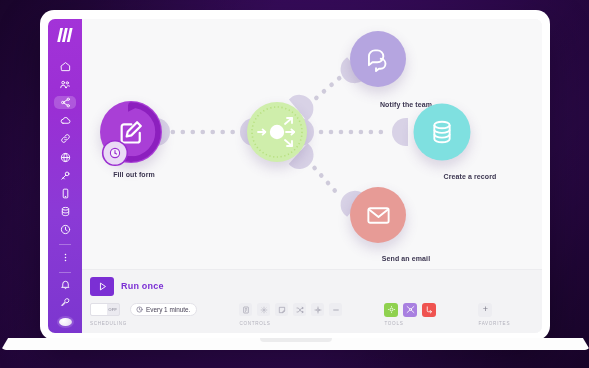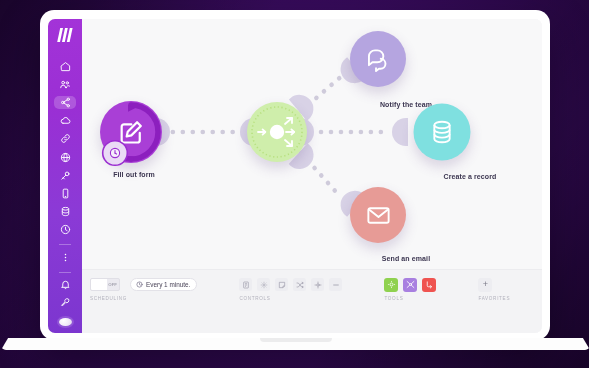--- a/index.html
+++ b/index.html
@@ -345,20 +345,28 @@
             <svg width="27" height="27" viewBox="0 0 24 24" fill="none" stroke="#ffffff" stroke-width="1.7" stroke-linejoin="round">
               <rect x="3" y="5.5" width="18" height="13" rx="1.6"></rect>
               <path d="M3.6 6.6 L12 13.4 L20.4 6.6"></path>
             </svg>
           </div>
           <div class="nlabel" style="left:324px; top:236px;">Send an email</div>
         </div>
 
         <div id="toolbar">
 
+          <div id="runrow">
+            <div id="runbtn">
+              <svg width="11" height="11" viewBox="0 0 24 24" fill="none" stroke="#ffffff" stroke-width="2" stroke-linejoin="round">
+                <path d="M7.5 4.5 L18.5 12 L7.5 19.5 Z"></path>
+              </svg>
+            </div>
+            <div id="runlabel">Run once</div>
+          </div>
 
           <div id="ctlrow">
 
             <div class="group">
               <div class="grow">
                 <div id="toggle">
                   <span>OFF</span>
                 </div>
                 <div id="sched">
                   <svg width="7" height="7" viewBox="0 0 24 24" fill="none" stroke="#6c6580" stroke-width="2.2" stroke-linecap="round">

